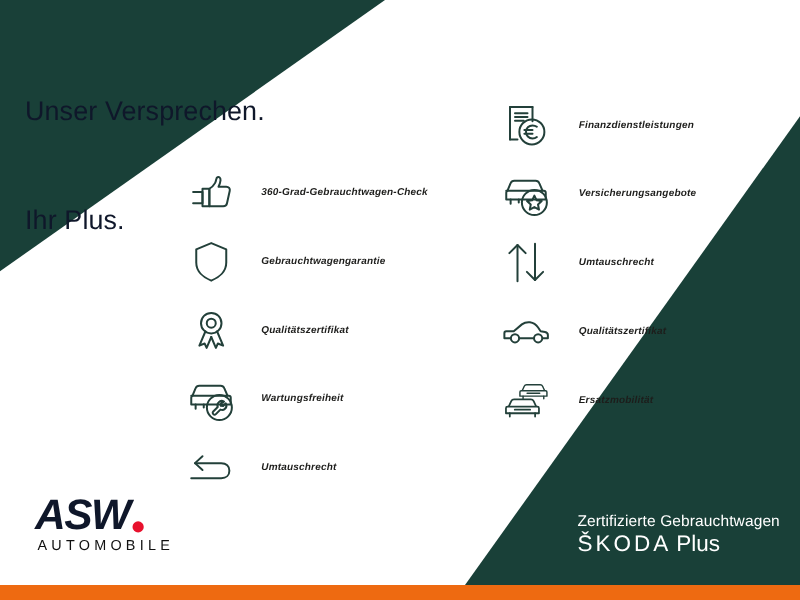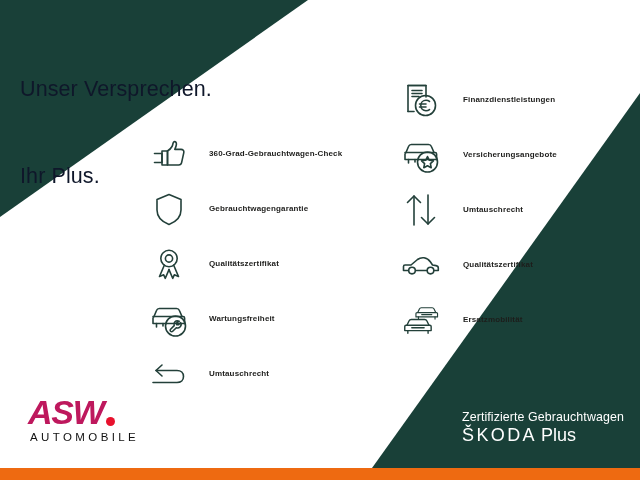--- a/index.html
+++ b/index.html
@@ -59,37 +59,38 @@
     stroke-linecap: round;
     stroke-linejoin: round;
     vector-effect: non-scaling-stroke;
   }
   .feature .lbl {
     font-size: 8px;
     font-weight: bold;
     color: #1d1d1b;
     letter-spacing: 0.15px;
     white-space: nowrap;
+    font-style: italic;
   }
   #col-left  .feature .lbl { margin-left: 17px; }
   #col-right .feature .lbl { margin-left: 19px; }
 
   
   #asw-logo {
     position: absolute;
     left: 28px; top: 395px;
     width: 120px;
   }
   #asw-wordmark {
     display: flex; align-items: center;
     font-size: 34px;
     font-weight: bold;
     font-style: italic;
     letter-spacing: -1.2px;
-    color: #be185d;
+    color: #0f172a;
     line-height: 34px;
     font-family: "Liberation Sans", sans-serif;
   }
   #asw-dot {
     width: 9px; height: 9px;
     border-radius: 50%;
     background: #e8112d;
     margin-left: 2px;
     align-self: flex-end;
     margin-bottom: 3px;

